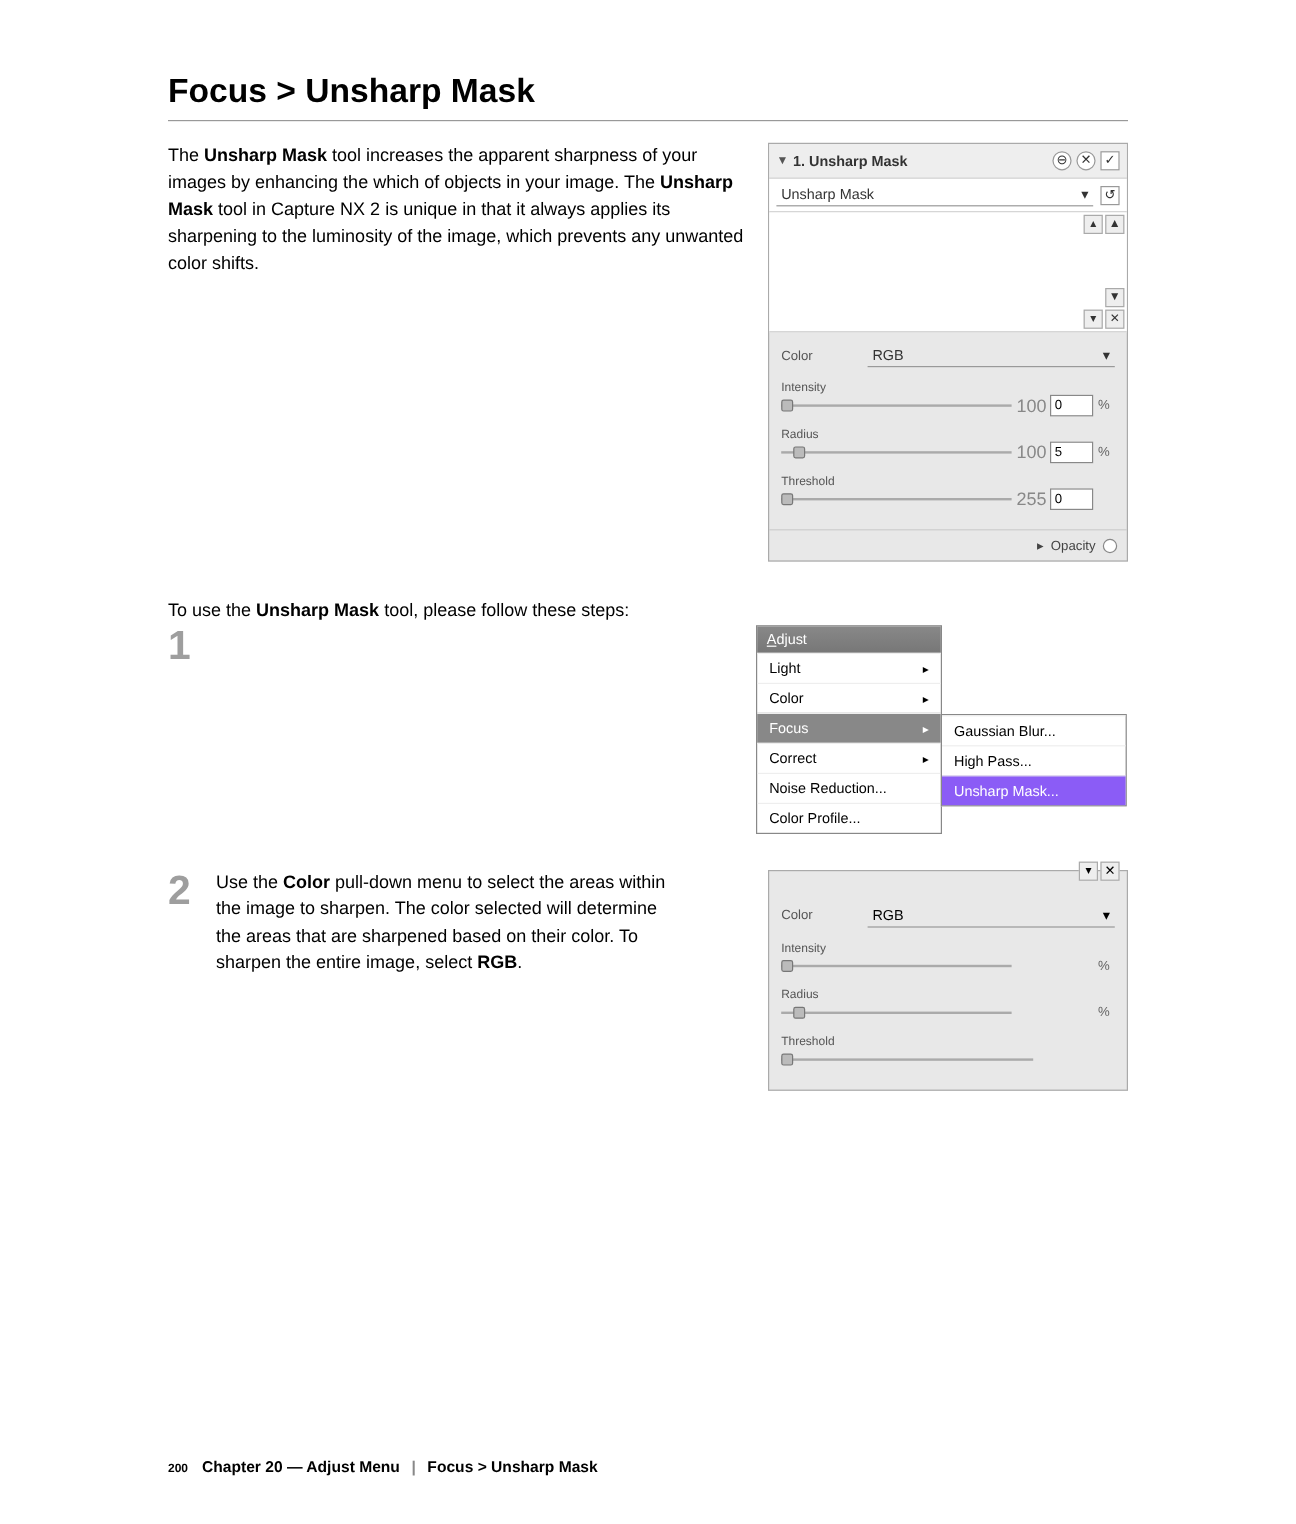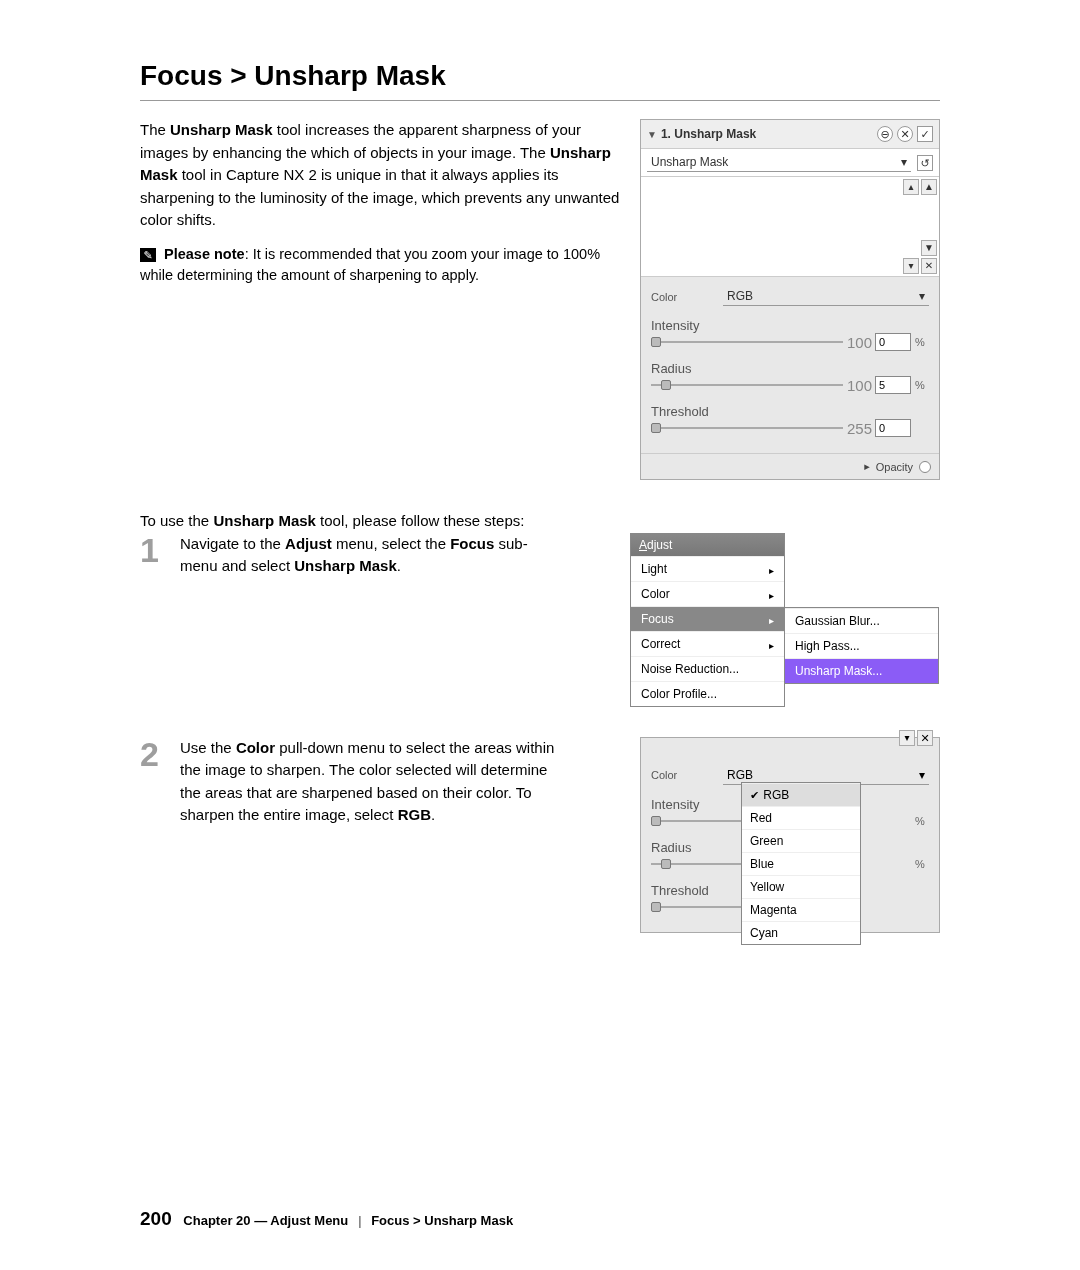--- a/index.html
+++ b/index.html
@@ -63,21 +63,21 @@
   }
   .panel1-row2 .sel { flex: 1; border-bottom: 1px solid #999; padding: 2px 4px; font-size: 12px; color: #333; display: flex; justify-content: space-between; }
   .panel1-preview {
     height: 100px; background: #fff; margin: 0;
     position: relative; border-bottom: 1px solid #ccc;
   }
   .prev-scroll-up, .prev-scroll-down { position: absolute; right: 2px; width: 16px; height: 16px; border: 1px solid #aaa; background: #eee; font-size: 10px; text-align: center; line-height: 14px; }
   .prev-scroll-up { top: 2px; } .prev-scroll-down { bottom: 2px; }
   .panel1-body { padding: 10px 10px 6px 10px; }
   .ctrlrow { margin-bottom: 10px; }
-  .ctrlrow .lbl { font-size: 13px; color: #555; display: block; }
+  .ctrlrow .lbl { font-size: 10px; color: #555; display: block; }
   .ctrlrow .track { display: flex; align-items: center; gap: 4px; }
   .slider { flex: 1; height: 2px; background: #aaa; position: relative; }
   .thumb { position: absolute; top: -4px; width: 10px; height: 10px; background: #bbb; border: 1px solid #777; border-radius: 2px;}
   .slmax { font-size: 15px; color: #888; width: 24px; text-align: right; }
   .valbox { width: 36px; height: 18px; border: 1px solid #888; background: #fff; font-size: 11px; padding: 0 3px; }
   .pct { font-size: 11px; color: #666; width: 14px; }
   .colorrow { display: flex; align-items: center; gap: 12px; margin-bottom: 12px; }
   .colorrow .collbl { font-size: 11px; color: #555; width: 60px;}
   .colorrow .colsel { flex: 1; border-bottom: 1px solid #999; padding: 2px 4px; font-size: 12px; display: flex; justify-content: space-between; }
   .opacity-footer { text-align: right; padding: 6px 8px; border-top: 1px solid #ccc; font-size: 11px; color: #444; display:flex; justify-content:flex-end; align-items:center; gap:6px;}
@@ -105,37 +105,33 @@
     width: 300px; border: 1px solid #aaa; background: #e8e8e8; font-size: 12px; position: relative; padding: 10px 10px 6px 10px;
   }
   .dropdown-list { position: absolute; left: 100px; top: 44px; width: 120px; background: #fff; border: 1px solid #888; z-index: 5; }
   .dd-item { padding: 4px 8px; font-size: 12px; border-top: 1px solid #eee; }
   .dd-item.sel { background: #ddd; }
   .dd-item .chk { font-size: 11px; margin-right: 4px; }
 
   .footer {
     position: absolute; bottom: 40px; left: 140px; font-size: 13px;
   }
-  .footer .pnum { font-weight: bold; font-size: 19px; margin-right: 8px; }
+  .footer .pnum { font-weight: bold; font-size: 10px; margin-right: 8px; }
   .footer .sep { margin: 0 6px; color: #888; font-weight: bold; }
 </style>
 </head>
 <body>
 
 <h1>Focus &gt; Unsharp Mask</h1>
 <hr class="topline">
 
 <div class="row">
   <div class="textcol">
     <p>
       <span>The </span><span class="bold">Unsharp Mask</span><span> tool increases the apparent sharpness of your images by enhancing the which of objects in your image. The </span><span class="bold">Unsharp Mask</span><span> tool in Capture NX 2 is unique in that it always applies its sharpening to the luminosity of the image, which prevents any unwanted color shifts.</span>
-    </p>
-    <p class="notebox">
-      <span class="noteicon">✎</span>
-      <span class="bold">Please note</span><span>: It is recommended that you zoom your image to 100% while determining the amount of sharpening to apply.</span>
     </p>
   </div>
 
   <div class="panel1">
     <div class="panel1-header">
       <div class="panel1-title">
           <span class="tri">▼</span>
           <span>1. Unsharp Mask</span>
         </div>
       <div class="panel1-hdr-icons">
@@ -208,23 +204,20 @@
   </div>
 </div>
 
 <p class="stepsintro">
   <span>To use the </span><span class="bold">Unsharp Mask</span><span> tool, please follow these steps:</span>
 </p>
 
 <div class="row">
   <div class="step" style="flex:1;">
     <div class="stepnum">1</div>
-    <div class="steptext">
-      <span>Navigate to the </span><span class="bold">Adjust</span><span> menu, select the </span><span class="bold">Focus</span><span> sub-menu and select </span><span class="bold">Unsharp Mask</span><span>.</span>
-    </div>
   </div>
   <div class="menu-fig">
     <div class="submenu">
       <div class="menu-main">
         <div class="menu-title underline-first">Adjust</div>
         <div class="menu-item underline-first">
             <span>Light</span>
             <span class="arrow">▸</span>
           </div>
         <div class="menu-item underline-first">
@@ -304,29 +297,20 @@
     </div>
     <div class="ctrlrow">
       <span class="lbl">Threshold</span>
       <div class="track">
         <div class="slider">
             <div class="thumb" style="left:0%;"></div>
           </div>
         <span class="slmax"></span>
           <span class="valbox" style="border:none;background:transparent;"></span>
       </div>
-    </div>
-    <div class="dropdown-list">
-      <div class="dd-item sel"><span class="chk">✔</span><span>RGB</span></div>
-      <div class="dd-item">Red</div>
-      <div class="dd-item">Green</div>
-      <div class="dd-item">Blue</div>
-      <div class="dd-item">Yellow</div>
-      <div class="dd-item">Magenta</div>
-      <div class="dd-item">Cyan</div>
     </div>
   </div>
 </div>
 
 <div class="footer">
   <span class="pnum">200</span>
   <span class="bold">Chapter 20 — Adjust Menu</span>
   <span class="sep">|</span>
   <span class="bold">Focus &gt; Unsharp Mask</span>
 </div>

